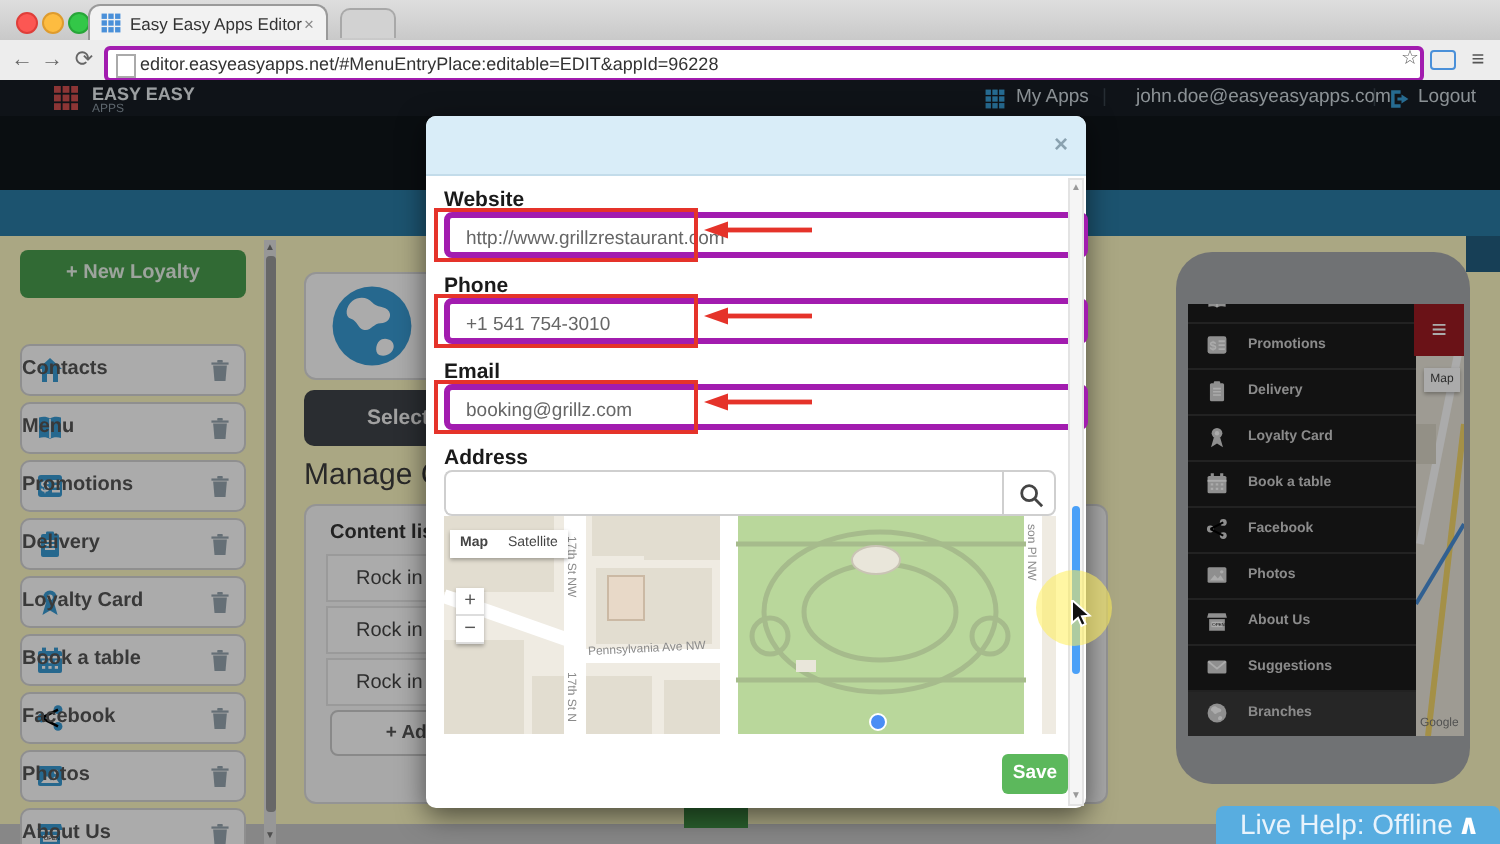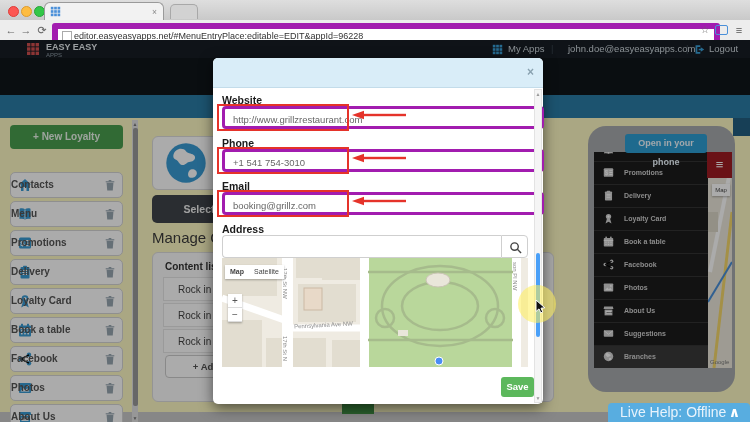--- a/index.html
+++ b/index.html
@@ -12,21 +12,21 @@
   .tl{position:absolute;top:6px;width:9px;height:9px;border-radius:50%;}
   .tab{position:absolute;left:44px;top:2px;width:118px;height:18px;background:#f2f2f2;
     border:1px solid #9a9a9a;border-bottom:none;border-radius:6px 6px 0 0;
     font-size:8.5px;color:#333;line-height:18px;}
   .tabstub{position:absolute;left:170px;top:4px;width:26px;height:14px;background:#d2d2d2;
     border:1px solid #a8a8a8;border-bottom:none;border-radius:5px 5px 0 0;}
   .urlbar{position:absolute;left:0;top:20px;width:750px;height:20px;background:#ededed;
     border-bottom:1px solid #b0b0b0;}
   .navbtn{position:absolute;top:2px;font-size:11px;color:#666;width:14px;text-align:center;line-height:16px;}
   .omnibox{position:absolute;left:52px;top:2.5px;width:640px;height:14px;background:#fff;
-    border:6px solid #a21caf;border-radius:3px;font-size:9px;color:#333;line-height:14px;padding-left:16px;}
+    border:2px solid #a21caf;border-radius:3px;font-size:9px;color:#333;line-height:14px;padding-left:16px;}
   .doc-ic{position:absolute;left:4px;top:2px;width:8px;height:10px;border:1px solid #aaa;background:#fff;}
   
   .page{position:absolute;left:0;top:40px;width:750px;height:382px;background:#fef9c3;overflow:hidden;}
   .apphead{position:absolute;left:0;top:0;width:750px;height:18px;background:#171d24;border-bottom:1px solid #3c2e4e;}
   .apphead .r{position:absolute;top:0;height:18px;line-height:18px;color:#cfd8de;font-size:9.5px;}
   .subdark{position:absolute;left:0;top:18px;width:750px;height:37px;background:#10161a;}
   .teal{position:absolute;left:0;top:55px;width:750px;height:23px;background:#2a7ca6;}
   .tealstub{position:absolute;left:733px;top:78px;width:17px;height:18px;background:#235f80;}
   .botstrip{position:absolute;left:0;top:372px;width:750px;height:10px;background:#c9c9c9;}
   
@@ -205,20 +205,21 @@
 
   <div class="chrome">
     <div class="tabbar">
       <div class="tl" style="left:8px;background:#fc5753;border:1px solid #df3e39;"></div>
       <div class="tl" style="left:21px;background:#fdbc40;border:1px solid #de9b2d;"></div>
       <div class="tl" style="left:34px;background:#33c748;border:1px solid #27a538;"></div>
       <div class="tab">
         <svg style="position:absolute;left:5px;top:3px;width:11px;height:11px;fill:#4a90d9">
             <use href="#i-grid"></use>
           </svg>
+        <span style="position:absolute;left:20px;">Easy Easy Apps Editor</span>
         <span style="position:absolute;right:6px;color:#888;">×</span>
       </div>
       <div class="tabstub"></div>
     </div>
     <div class="urlbar">
       <div class="navbtn" style="left:4px;">←</div>
       <div class="navbtn" style="left:19px;">→</div>
       <div class="navbtn" style="left:35px;">⟳</div>
       <div class="omnibox">
         <div class="doc-ic"></div>
@@ -433,21 +434,20 @@
         <div class="prow hl">
             <svg>
               <use href="#i-globe"></use>
             </svg>
             <span>Branches</span>
           </div>
 
       </div>
       <div class="pburger">≡</div>
     </div>
-    <div class="openbtn">Open in your phone</div>
 
     <div class="overlay"></div>
 
     <div class="modal">
       <div class="mhead">
         <span class="mclose">×</span>
       </div>
 
       <div class="mlabel" style="top:36px;">Website</div>
       <div class="minput" style="top:48px;">http://www.grillzrestaurant.com</div>

